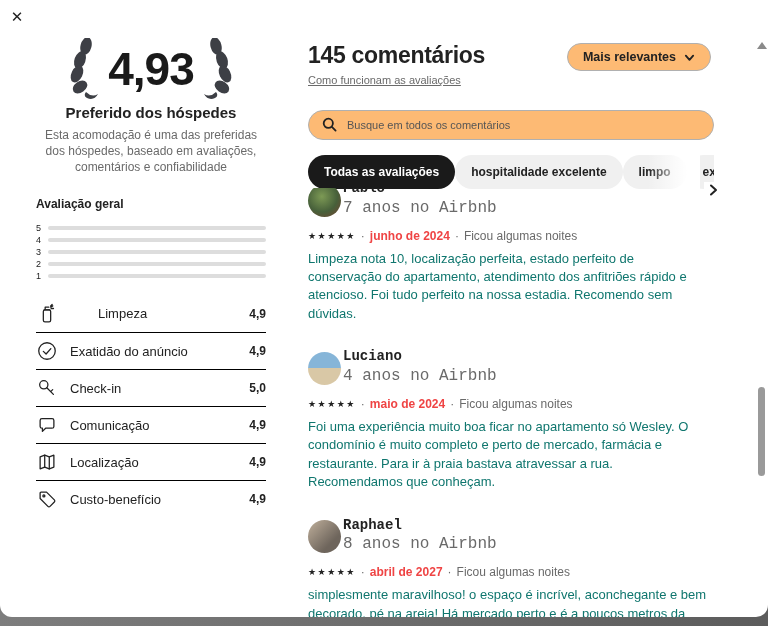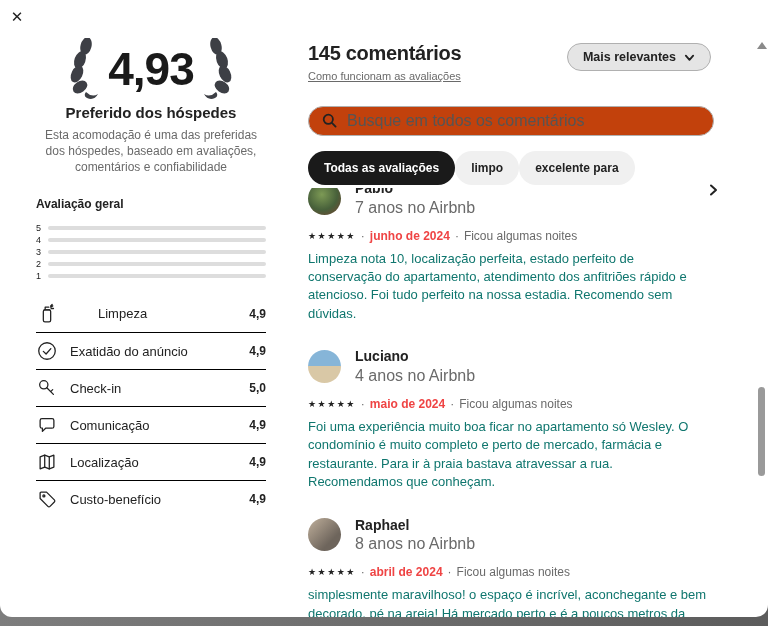--- a/index.html
+++ b/index.html
@@ -47,40 +47,40 @@
   }
   .cat-row:first-child { border-top:none;gap:28px; }
   .cat-icon { width:22px; height:22px; margin-right:12px; flex:none; }
   .cat-icon svg { width:22px; height:22px; stroke:#222; stroke-width:1.4; fill:none;
     stroke-linecap:round; stroke-linejoin:round; }
   .cat-label { font-size:13px; flex:1; }
   .cat-value { font-size:12px; font-weight:600; }
   
   .right-col { position:absolute; top:0; left:308px; width:406px; }
   .panel-header { position:relative; margin-top:42px; }
-  .panel-title { font-size:20px; font-weight:700; letter-spacing:-0.3px; }
+  .panel-title { font-size:23px; font-weight:700; letter-spacing:-0.3px; }
   .how-link {
     display:inline-block; margin-top:5px; font-size:11px; color:#6a6a6a;
     text-decoration:underline; cursor:pointer;
   }
   .sort-pill {
     position:absolute; right:3px; top:1px; display:flex; align-items:center; gap:8px;
-    border:1px solid #b0b0b0; background:#e5e5e5; border-radius:15px;
+    border:1px solid #b0b0b0; background:#fdba74; border-radius:15px;
     padding:6px 15px; font-size:12.5px; font-weight:600; color:#222; cursor:pointer;
     font-family:"Liberation Sans", sans-serif;
   }
   .sort-pill svg { width:11px; height:11px; stroke:#222; stroke-width:2; fill:none;
     stroke-linecap:round; stroke-linejoin:round; }
   .search-wrap {
     margin-top:22px; position:relative; height:30px;
   }
   .search-input {
     width:100%; height:30px; border:1px solid #b0b0b0; border-radius:15px;
-    padding:0 14px 0 38px; font-size:16px; color:#222; outline:none;
-    font-family:"Liberation Sans", sans-serif; background:#c2410c;
+    padding:0 14px 0 38px; font-size:11px; color:#222; outline:none;
+    font-family:"Liberation Sans", sans-serif; background:#fdba74;
   }
   .search-input::placeholder { color:#555; opacity:1; }
   .search-icon { position:absolute; left:14px; top:7px; width:15px; height:15px; }
   .search-icon svg { width:15px; height:15px; stroke:#222; stroke-width:1.8; fill:none;
     stroke-linecap:round; }
   .chips-row {
     margin-top:15px; display:flex; align-items:center; position:relative;
     height:34px; overflow:hidden; padding-right:26px;
   }
   .chip {
@@ -97,21 +97,21 @@
     position:absolute; right:0; top:8px; width:18px; height:18px; background:#fff;
     border:none; cursor:pointer; padding:0;
   }
   .chips-next svg { width:14px; height:14px; stroke:#222; stroke-width:2; fill:none;
     stroke-linecap:round; stroke-linejoin:round; }
   .reviews-viewport {
     position:absolute; top:188px; left:308px; width:420px; height:429px; overflow:hidden;
   }
   .reviews-inner { margin-top:-8px; width:406px; }
   .review { margin-bottom:25px; }
-  .review-head { display:flex; align-items:center; gap:14px; cursor:pointer; }
+  .review-head { display:flex; align-items:flex-end; gap:2px; cursor:pointer;font-family:Liberation Mono, monospace; }
   .avatar { width:33px; height:33px; border-radius:50%; flex:none; }
   .avatar.a0 { background:radial-gradient(circle at 42% 38%, #7d9a55 0%, #47603a 55%, #76402f 100%); }
   .avatar.a1 { background:linear-gradient(180deg,#86b5d8 0 48%, #d9c8a6 48% 100%); }
   .avatar.a2 { background:linear-gradient(135deg,#c0b09c,#6e655c 70%); }
   .review-name { font-size:14px; font-weight:600; color:#222; line-height:1.25; }
   .review-tenure { font-size:16px; color:#6a6a6a; margin-top:1px; }
   .review-meta { margin-top:12px; font-size:12px; color:#6a6a6a; display:flex; align-items:center; gap:5px; }
   .stars { font-size:9px; letter-spacing:1.5px; color:#222; }
   .review-date { font-weight:700; color:#ef4444; }
   .review-text { margin-top:7px; font-size:13px; line-height:1.42; color:#0f766e; max-width:400px; }
@@ -264,20 +264,21 @@
         <svg viewBox="0 0 15 15">
             <circle cx="6.3" cy="6.3" r="4.6"></circle>
             <line x1="9.9" y1="9.9" x2="13.6" y2="13.6"></line>
           </svg>
       </span>
       <input class="search-input" type="text" placeholder="Busque em todos os comentários" style="">
     </div>
 
     <div class="chips-row">
       <button class="chip selected">Todas as avaliações</button>
+      <button class="chip">hospitalidade excelente</button>
       <button class="chip">limpo</button>
       <button class="chip">excelente para</button>
       <span class="chips-fade"></span>
     </div>
     <button class="chips-next" style="position:absolute; right:-8px; top:182px;">
       <svg viewBox="0 0 14 14">
           <polyline points="5,2.5 10,7 5,11.5"></polyline>
         </svg>
     </button>
   </div>
@@ -325,21 +326,21 @@
         <div class="review-head">
           <span class="avatar a2"></span>
           <span>
             <div class="review-name">Raphael</div>
             <div class="review-tenure">8 anos no Airbnb</div>
           </span>
         </div>
         <div class="review-meta">
           <span class="stars">★★★★★</span>
           <span>·</span>
-          <span class="review-date">abril de 2024</span>
+          <span class="review-date">abril de 2027</span>
           <span>·</span>
           <span>Ficou algumas noites</span>
         </div>
         <div class="review-text">simplesmente maravilhoso! o espaço é incrível, aconchegante e bem decorado, pé na areia! Há mercado perto e é a poucos metros da praia. A comunicação com a Nathalia é o Wesleily foi excepcional, bem atenciosos e nos ajudaram em tudo o que precisamos. Certamente retornaremos.</div>
       </div>
 
     </div>
   </div>
 
   <div class="scrollbar">

